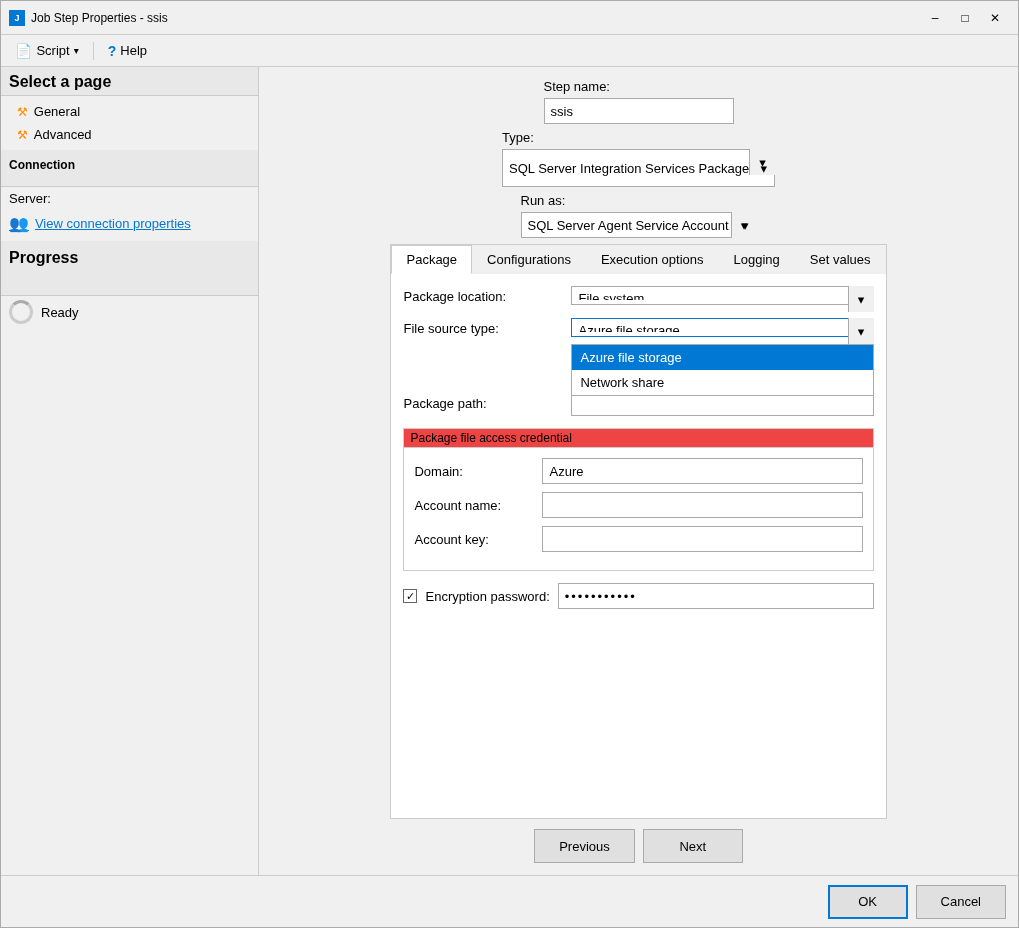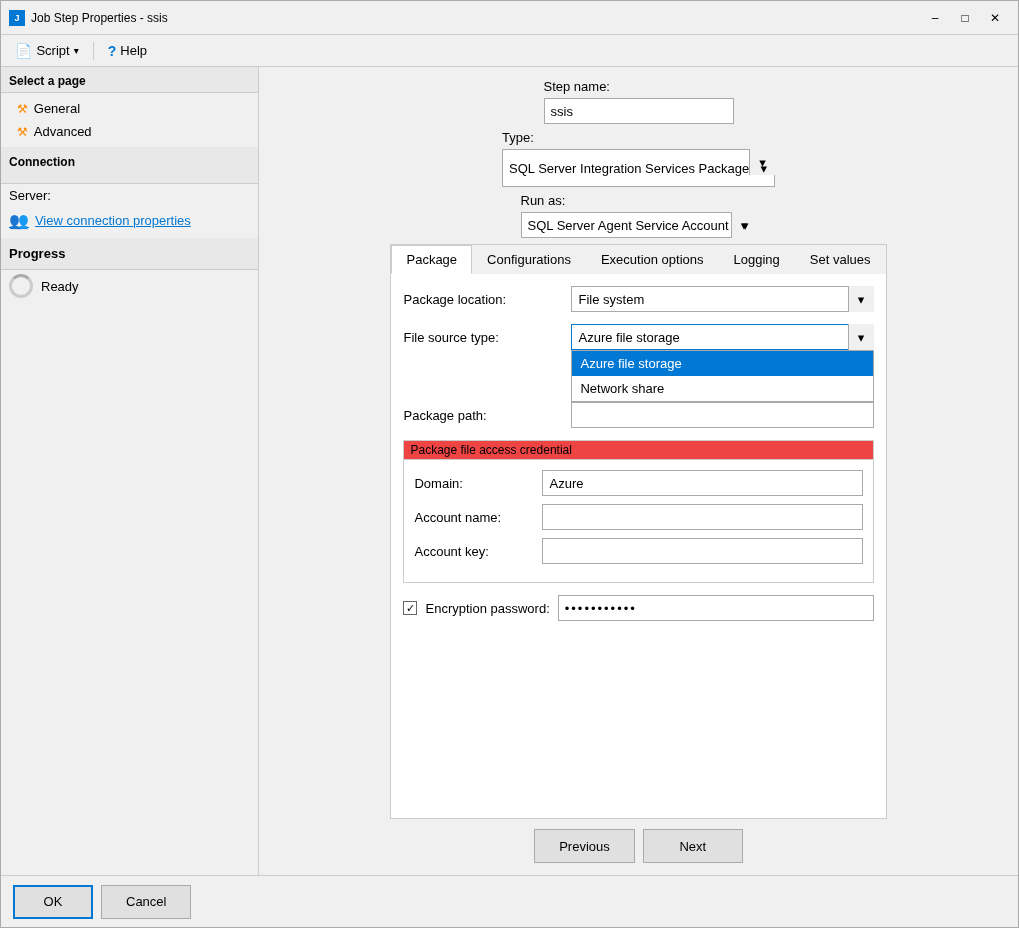--- a/index.html
+++ b/index.html
@@ -10,65 +10,65 @@
     .title-bar-icon { width: 16px; height: 16px; background: #0078d4; display: flex; align-items: center; justify-content: center; color: white; font-size: 10px; font-weight: bold; }
     .title-bar-text { font-size: 12px; color: #000; }
     .title-bar-controls { display: flex; gap: 0; }
     .title-bar-btn { width: 30px; height: 22px; border: none; background: transparent; cursor: pointer; font-size: 12px; display: flex; align-items: center; justify-content: center; color: #000; }
     .toolbar { background: #f0f0f0; padding: 4px 8px; display: flex; align-items: center; gap: 6px; border-bottom: 1px solid #ccc; height: 32px; }
     .toolbar-btn { display: flex; align-items: center; gap: 4px; padding: 3px 6px; border: none; background: transparent; cursor: pointer; color: #000; }
     .toolbar-separator { width: 1px; height: 18px; background: #ccc; margin: 0 2px; }
     .main-content { display: flex; flex: 1; overflow: hidden; }
     .sidebar { width: 258px; background: #f0f0f0; border-right: 1px solid #ccc; display: flex; flex-direction: column; }
     .sidebar-section { padding: 6px 8px 4px 8px; background: #e8e8e8; border-bottom: 1px solid #ccc; }
-    .sidebar-section-title { font-weight: bold; font-size: 12px; color: #000; }
+    .sidebar-section-title { font-weight: bold; font-size: 16px; color: #000; }
     .sidebar-items { padding: 4px 0; }
     .sidebar-item { display: flex; align-items: center; gap: 6px; padding: 4px 16px; cursor: pointer; color: #000; }
     .sidebar-item-icon { color: #ff8c00; font-size: 12px; }
     .connection-section { padding: 8px; background: #e8e8e8; border-bottom: 1px solid #ccc; }
     .connection-section-title { font-weight: bold; font-size: 12px; margin-bottom: 6px; }
     .connection-info { padding: 4px 8px; }
     .connection-row { margin-bottom: 4px; }
     .view-link { display: flex; align-items: center; gap: 6px; color: #0078d4; cursor: pointer; padding: 4px 0; text-decoration: underline; }
     .progress-section { padding: 8px; background: #e8e8e8; border-bottom: 1px solid #ccc; }
-    .progress-title { font-weight: bold; font-size: 13px; margin-bottom: 0; }
+    .progress-title { font-weight: bold; font-size: 16px; margin-bottom: 20px; }
     .progress-content { display: flex; align-items: center; gap: 8px; padding: 4px 8px; }
     .spinner { width: 24px; height: 24px; border: 3px solid #ccc; border-radius: 50%; border-top-color: #aaa; }
     .right-panel { flex: 1; padding: 12px; display: flex; flex-direction: column; gap: 6px; align-items: center; }
     .form-row { display: flex; flex-direction: column; gap: 4px; }
     .form-label { color: #000; }
     .form-input { width: 100%; padding: 4px 6px; border: 1px solid #aaa; background: white; height: 26px; }
     .form-select { width: 100%; padding: 4px 6px; border: 1px solid #aaa; background: white; height: 26px; appearance: none; cursor: pointer; display: flex; align-items: center; justify-content: space-between; }
     .select-wrapper { position: relative; }
     .select-wrapper::after { content: '▾'; position: absolute; right: 8px; top: 50%; transform: translateY(-50%); pointer-events: none; }
     .tabs-container { border: 1px solid #ccc; background: white; flex: 1; display: flex; flex-direction: column; }
     .tabs-header { display: flex; border-bottom: 1px solid #ccc; background: #f0f0f0; }
     .tab { padding: 6px 14px; cursor: pointer; border: 1px solid transparent; margin-bottom: -1px; background: #f0f0f0; color: #000; }
     .tab.active { background: white; border: 1px solid #ccc; border-bottom-color: white; }
     .tab-content { padding: 12px; flex: 1; overflow-y: auto; position: relative; }
     .tab-form-row { display: flex; align-items: center; gap: 8px; margin-bottom: 12px; }
     .tab-label { width: 160px; text-align: left; color: #000; flex-shrink: 0; }
     .tab-input-wrap { flex: 1; position: relative; }
-    .tab-select { width: 100%; padding: 4px 24px 4px 6px; border: 1px solid #aaa; background: white; height: 26px; appearance: none; cursor: pointer; }
+    .tab-select { width: 100%; padding: 4px 24px 4px 6px; border: 1px solid #aaa; background: white; height: 19px; appearance: none; cursor: pointer; }
     .tab-select-arrow { position: absolute; right: 0; top: 0; width: 26px; height: 26px; border-left: 1px solid #aaa; background: #f0f0f0; display: flex; align-items: center; justify-content: center; pointer-events: none; }
     .tab-input { width: 100%; padding: 4px 6px; border: 1px solid #aaa; background: white; height: 26px; }
     .dropdown-open { position: absolute; top: 26px; left: 0; right: 0; background: white; border: 1px solid #aaa; z-index: 100; }
     .dropdown-item { padding: 5px 8px; cursor: pointer; color: #000; }
     .dropdown-item.selected { background: #0078d4; color: white; }
     .credential-group { border: 1px solid #ccc; padding: 10px; margin-bottom: 12px; }
     .credential-title { background: #ef4444; padding: 2px 6px; margin: -10px -10px 10px -10px; border-bottom: 1px solid #ccc; font-size: 12px; }
     .credential-row { display: flex; align-items: center; gap: 8px; margin-bottom: 8px; }
     .credential-label { width: 120px; text-align: left; color: #000; }
     .credential-input { flex: 1; padding: 4px 6px; border: 1px solid #aaa; background: white; height: 26px; }
     .encryption-row { display: flex; align-items: center; gap: 8px; margin-top: 8px; }
     .encryption-checkbox { width: 14px; height: 14px; border: 1px solid #666; background: white; display: flex; align-items: center; justify-content: center; cursor: pointer; flex-shrink: 0; }
     .encryption-label { color: #000; flex-shrink: 0; }
     .encryption-input { flex: 1; padding: 4px 6px; border: 1px solid #aaa; background: white; height: 26px; letter-spacing: 2px; }
     .prev-next-btn { padding: 6px 24px; border: 1px solid #aaa; background: #e0e0e0; cursor: pointer; color: #000; height: 34px; min-width: 100px; }
-    .footer { background: #f0f0f0; border-top: 1px solid #ccc; padding: 8px 12px; display: flex; align-items: center; justify-content: flex-start; gap: 8px; height: 52px; }
+    .footer { background: #f0f0f0; border-top: 1px solid #ccc; padding: 8px 12px; display: flex; align-items: center; justify-content: flex-end; gap: 8px; height: 52px; }
     .footer-btn { padding: 6px 24px; border: 1px solid #aaa; background: #e0e0e0; cursor: pointer; color: #000; height: 34px; min-width: 80px; }
     .footer-btn.ok { border: 2px solid #0078d4; }
   </style>
 </head>
 <body>
 
 <div class="window">
 
   <div class="title-bar">
     <div class="title-bar-left">

